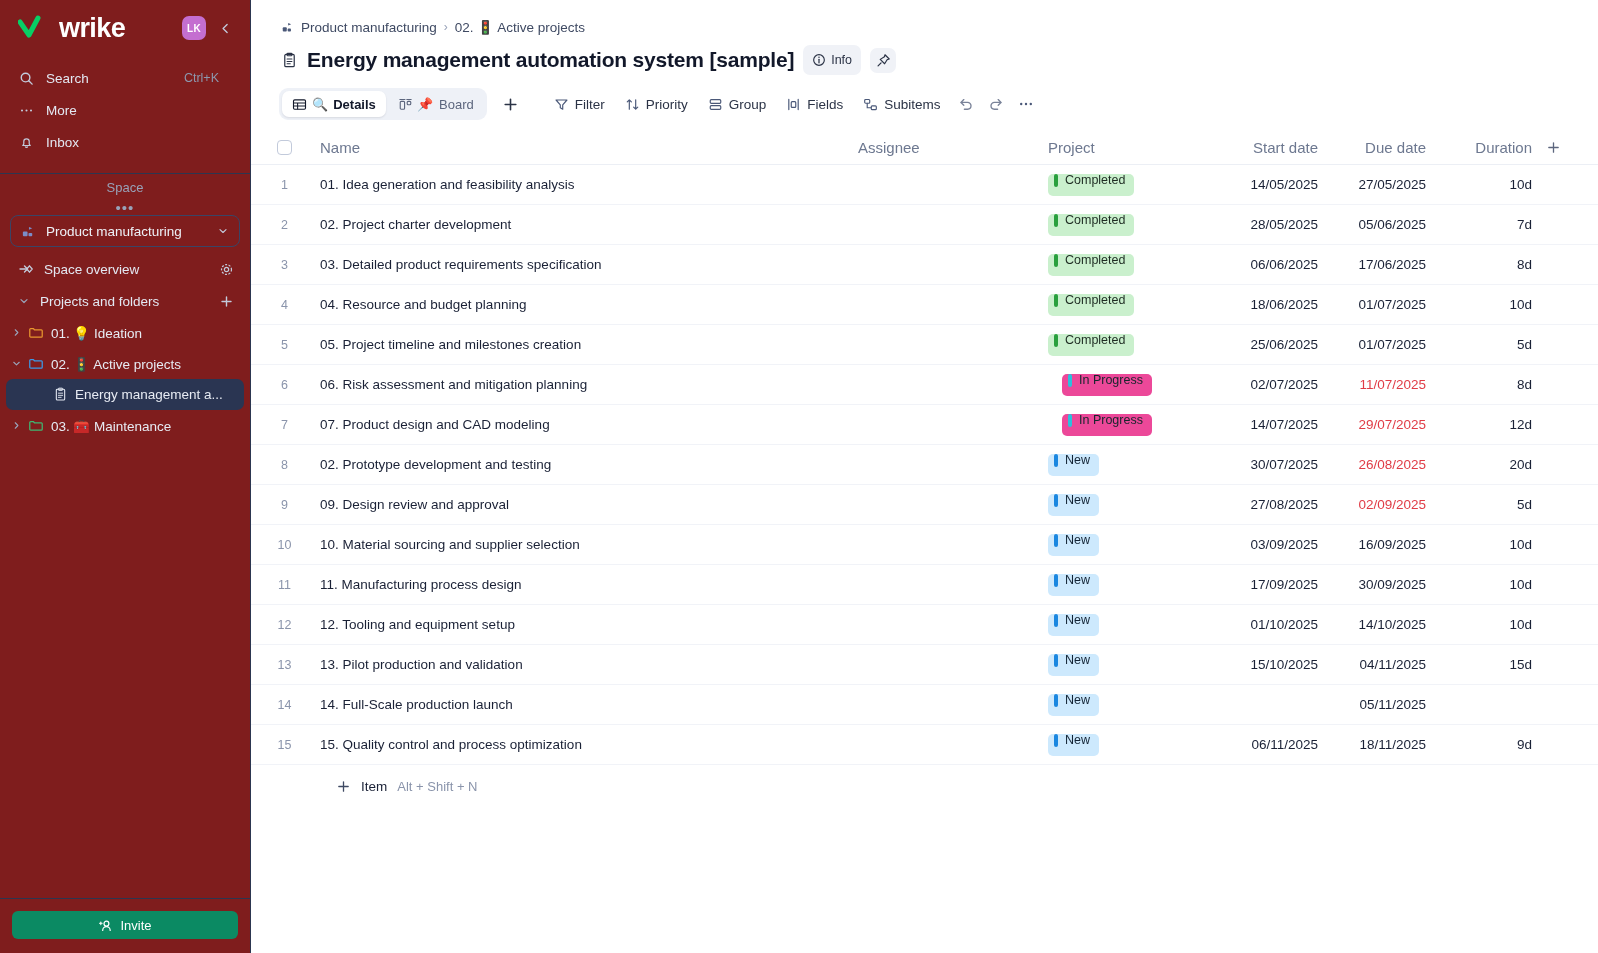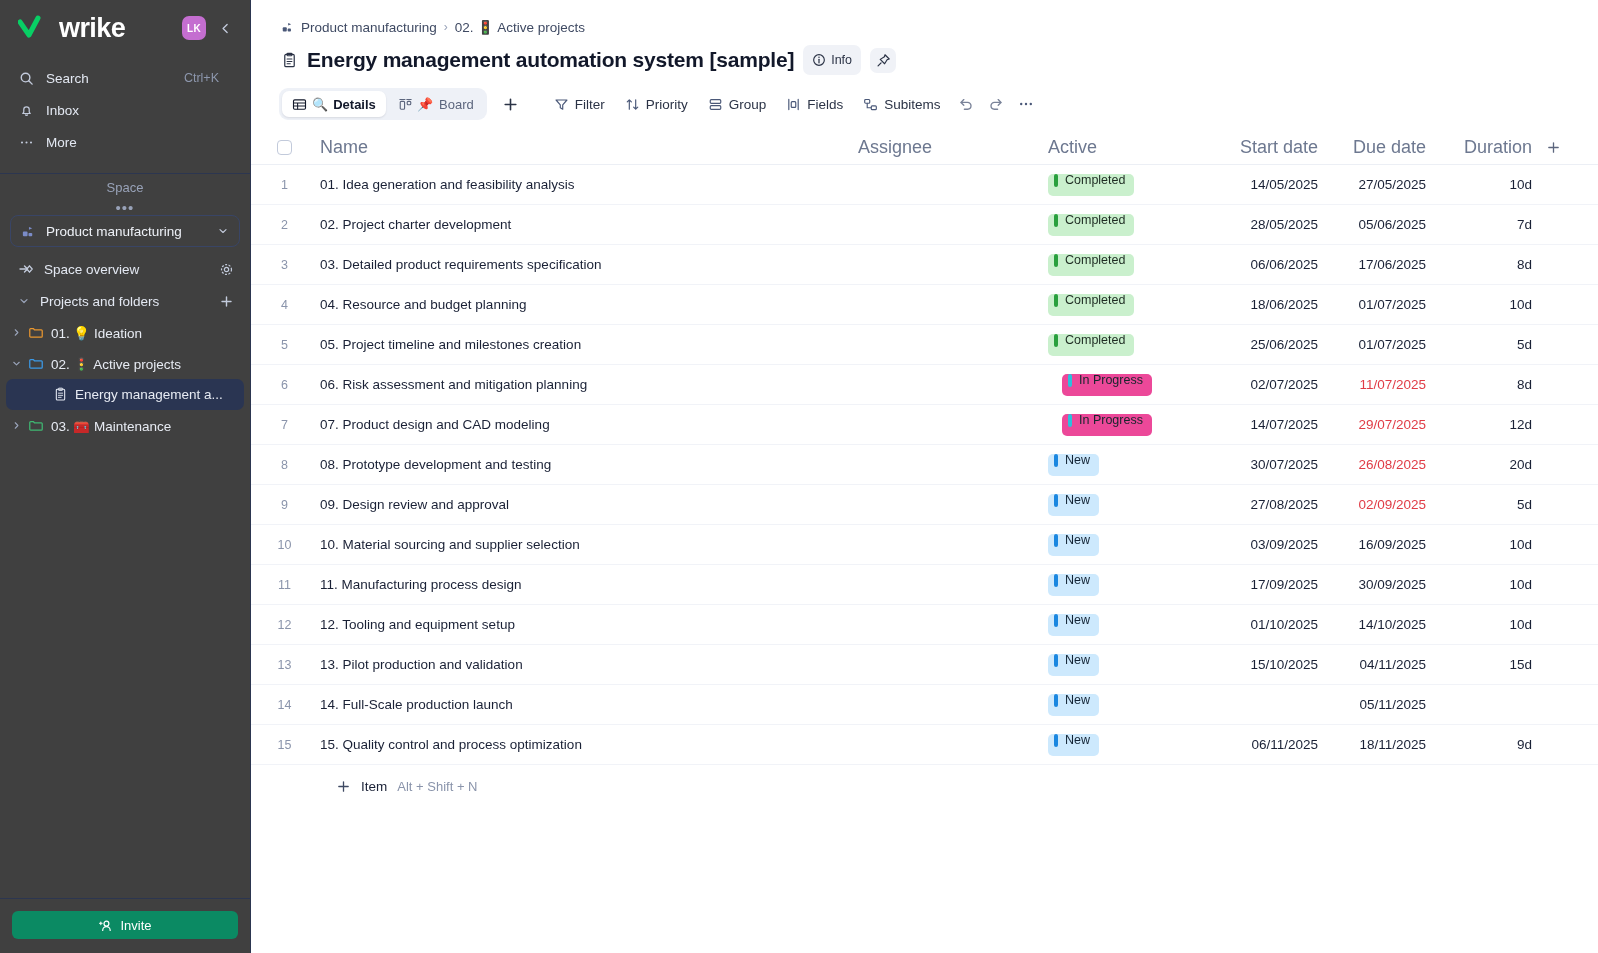--- a/index.html
+++ b/index.html
@@ -7,21 +7,21 @@
     width: 1598px; height: 953px;
     font-family: "Liberation Sans", sans-serif;
     background: #ffffff;
     overflow: hidden;
   }
   .app { display: flex; width: 1598px; height: 953px; }
 
   
   .sidebar {
     width: 251px; height: 953px;
-    background: #404040;
+    background: #7f1d1d;
     border-right: 1px solid #2c3650;
     display: flex; flex-direction: column;
     flex: 0 0 251px;
     position: relative;
   }
   .sb-top {
     height: 56px; display: flex; align-items: center;
     padding: 0 14px 0 18px; gap: 8px;
   }
   .logo { display: flex; align-items: center; gap: 7px; flex: 1; }
@@ -152,21 +152,21 @@
     height: 28px; display: flex; align-items: center; gap: 6px;
     padding: 0 8px; border-radius: 7px; font-size: 13.5px;
     color: #2b3346; cursor: pointer; white-space: nowrap;
   }
   .tb-icn { width: 26px; height: 26px; border-radius:7px; display:flex; align-items:center; justify-content:center; color:#7a8399; cursor:pointer;}
 
   
   .table { width: 100%; }
   .thead {
     display: flex; align-items: center; height: 34px;
-    border-bottom: 1px solid #eceff5; font-size: 18px; color: #6d7890;
+    border-bottom: 1px solid #eceff5; font-size: 15px; color: #6d7890;
   }
   .trow {
     display: flex; align-items: center; height: 40px;
     border-bottom: 1px solid #f1f3f8; font-size: 13.5px; color: #1a2136;
   }
   .c-check { width: 67px; flex:0 0 67px; display:flex; align-items:center; justify-content:center; }
   .c-num   { width: 67px; flex:0 0 67px; display:flex; align-items:center; justify-content:center; color:#8a94ab; font-size:12.5px;}
   .c-name  { flex: 1 1 auto; min-width:0; padding-left: 2px; }
   .c-name .nmtxt { white-space:nowrap; overflow:hidden; text-overflow:ellipsis; display:block;}
   .c-assignee { width: 190px; flex:0 0 190px; }
@@ -234,35 +234,35 @@
               <circle cx="7" cy="7" r="4.6" fill="none" stroke="#c3cbdc" stroke-width="1.5"></circle>
               <path d="M10.4 10.4 L14 14" stroke="#c3cbdc" stroke-width="1.5" stroke-linecap="round"></path>
             </svg>
         </span>
         <span class="lbl">Search</span>
         <span class="kbd">Ctrl+K</span>
       </div>
       <div class="sb-row">
         <span class="ic">
           <svg width="15" height="15" viewBox="0 0 16 16">
-              <path d="M4 11.2 h8 l-1.1-1.5 V7 a2.9 2.9 0 0 0-5.8 0 v2.7 Z" fill="none" stroke="#c3cbdc" stroke-width="1.3" stroke-linejoin="round"></path>
-              <path d="M6.7 12.3 a1.4 1.4 0 0 0 2.6 0" fill="none" stroke="#c3cbdc" stroke-width="1.3"></path>
-            </svg>
-        </span>
-        <span class="lbl">Inbox</span>
-      </div>
-      <div class="sb-row">
-        <span class="ic">
-          <svg width="15" height="15" viewBox="0 0 16 16">
               <circle cx="3.2" cy="8" r="1.1" fill="#c3cbdc"></circle>
               <circle cx="8" cy="8" r="1.1" fill="#c3cbdc"></circle>
               <circle cx="12.8" cy="8" r="1.1" fill="#c3cbdc"></circle>
             </svg>
         </span>
         <span class="lbl">More</span>
+      </div>
+      <div class="sb-row">
+        <span class="ic">
+          <svg width="15" height="15" viewBox="0 0 16 16">
+              <path d="M4 11.2 h8 l-1.1-1.5 V7 a2.9 2.9 0 0 0-5.8 0 v2.7 Z" fill="none" stroke="#c3cbdc" stroke-width="1.3" stroke-linejoin="round"></path>
+              <path d="M6.7 12.3 a1.4 1.4 0 0 0 2.6 0" fill="none" stroke="#c3cbdc" stroke-width="1.3"></path>
+            </svg>
+        </span>
+        <span class="lbl">Inbox</span>
       </div>
     </div>
 
     <div class="sb-sep"></div>
 
     <div class="space-hdr">
       <span class="lbl">Space</span>
       <span class="dots">•••</span>
     </div>
 
@@ -533,21 +533,21 @@
       </div>
     </div>
 
     <div class="table">
       <div class="thead">
         <div class="c-check">
           <div class="hdr-check"></div>
         </div>
         <div class="c-name">Name</div>
         <div class="c-assignee">Assignee</div>
-        <div class="c-status">Active</div>
+        <div class="c-status">Project</div>
         <div class="c-start">Start date</div>
         <div class="c-due">Due date</div>
         <div class="c-dur">Duration</div>
         <div class="c-add">
           <svg width="15" height="15" viewBox="0 0 16 16">
               <path d="M8 3 V13 M3 8 H13" stroke="#5c667e" stroke-width="1.4" stroke-linecap="round"></path>
             </svg>
         </div>
       </div>
       <div id="tbody">
@@ -666,21 +666,21 @@
               </span>
             </div>
             <div class="c-start">14/07/2025</div>
             <div class="c-due overdue">29/07/2025</div>
             <div class="c-dur">12d</div>
             <div class="c-add"></div>
           </div>
           <div class="trow">
             <div class="c-num">8</div>
             <div class="c-name">
-              <span class="nmtxt">08. Prototype development and testing</span>
+              <span class="nmtxt">02. Prototype development and testing</span>
             </div>
             <div class="c-assignee"></div>
             <div class="c-status">
               <span class="badge new">
                 <span class="bar"></span>
                 <span>New</span>
               </span>
             </div>
             <div class="c-start">30/07/2025</div>
             <div class="c-due overdue">26/08/2025</div>

